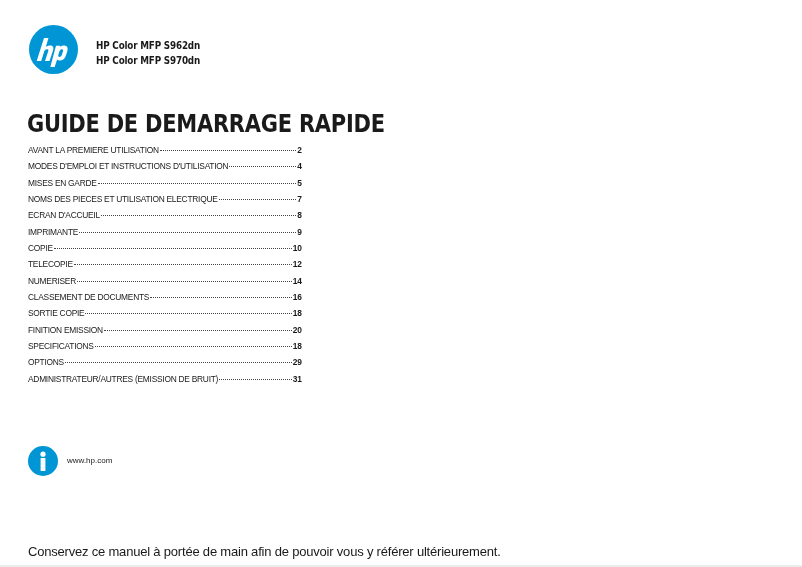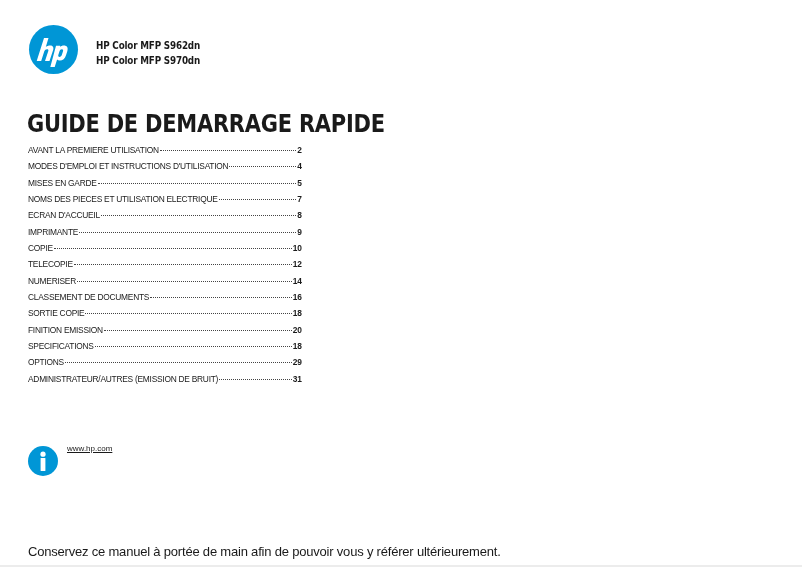--- a/index.html
+++ b/index.html
@@ -31,21 +31,21 @@
     .toc-dots {
       flex: 1 1 auto; overflow: hidden; margin: 0 1px; height: 9px; position: relative; top: 0px;
       border-bottom: 1px dotted #444; transform: translateY(-2px);
     }
     .toc-page { flex: 0 0 auto; font-weight: bold; }
     .info {
       position: absolute; left: 28px; top: 446px; width: 30px; height: 30px; border-radius: 50%;
       background: #0096d6;
     }
     .info svg { width: 30px; height: 30px; display: block; }
-    .url { position: absolute; left: 67px; top: 443px; font-size: 8px; line-height: 12px; color: #1a1a1a; text-decoration: underline; }
+    .url { position: absolute; left: 67px; top: 455px; font-size: 8px; line-height: 12px; color: #1a1a1a; }
     .note { position: absolute; left: 28px; top: 546px; font-size: 13px; line-height: 11px; color: #1a1a1a; letter-spacing: -0.2px; white-space: nowrap; }
     .bottom-bar { position: absolute; left: 0; bottom: 0; width: 802px; height: 2px; background: #ececec; }
   </style>
 </head>
 <body>
 
 <div class="logo">
   <svg viewBox="0 0 49 49">
     <g fill="#ffffff">
 

